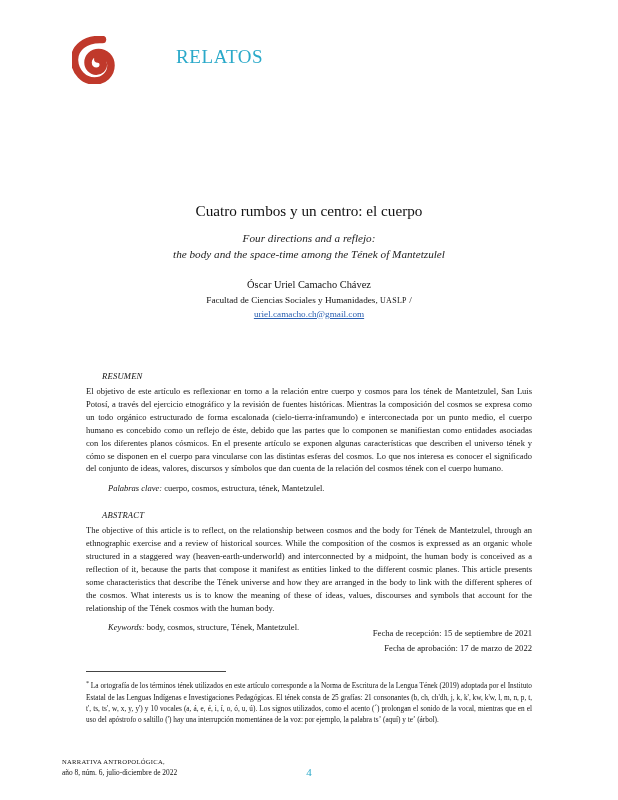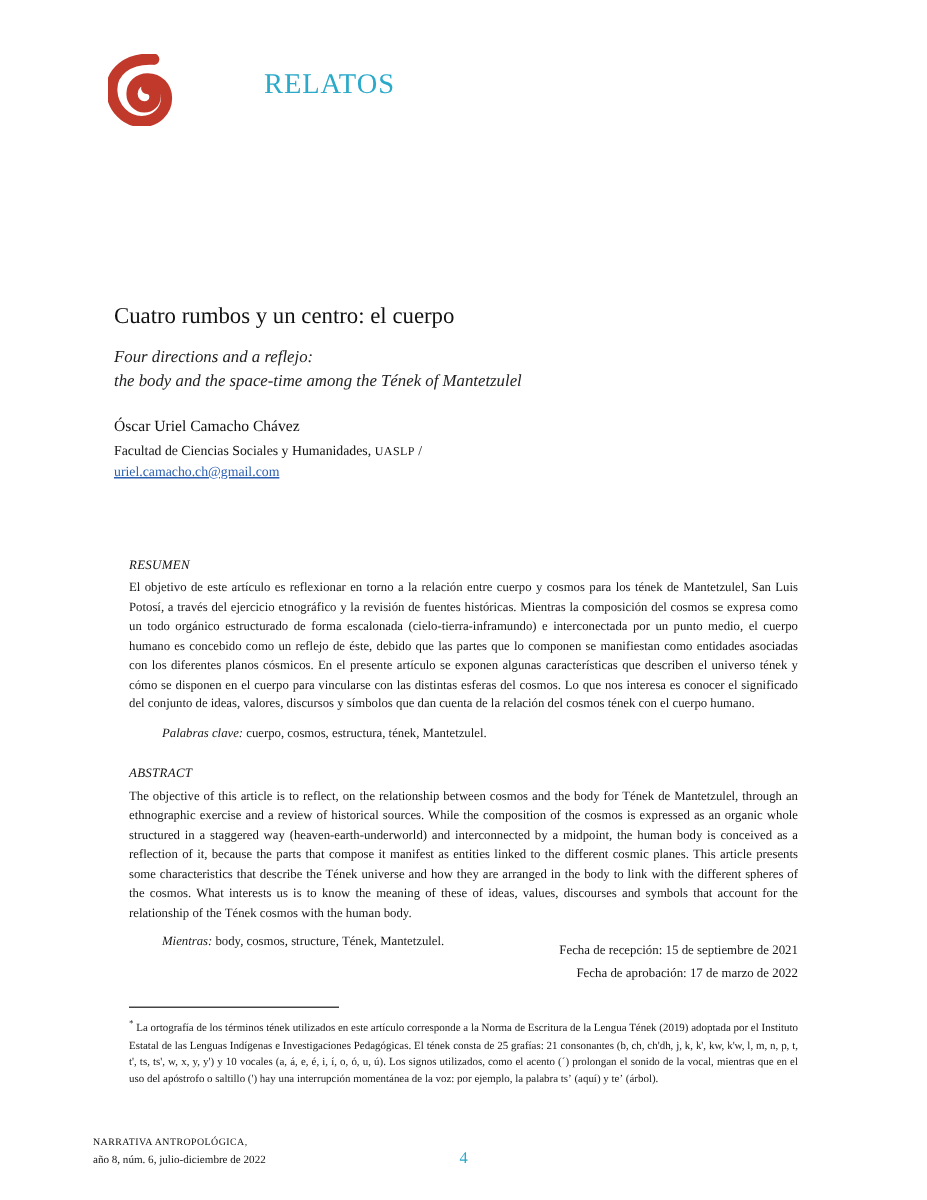--- a/index.html
+++ b/index.html
@@ -45,24 +45,24 @@
     top: 10px;
     font-family: "Liberation Serif", serif;
     font-size: 19px;
     letter-spacing: 0.6px;
     color: #2aa9c9;
   }
 
   
   .titleblock {
     position: absolute;
-    left: 76px;
+    left: 86px;
     top: 200px;
     width: 446px;
-    text-align: left;
+    text-align: center;
   }
   .title-main {
     font-family: "Liberation Serif", serif;
     font-size: 15.2px;
     line-height: 1.45;
     color: #111;
   }
   .title-sub {
     margin-top: 8px;
     font-family: "Liberation Serif", serif;
@@ -102,21 +102,21 @@
     left: 86px;
     top: 371px;
     width: 446px;
   }
   .abs-head {
     font-family: "Liberation Serif", serif;
     font-style: italic;
     font-size: 8.6px;
     font-weight: normal;
     letter-spacing: 0.2px;
-    margin: 0 0 4px 0;
+    margin: 0 0 4px 16px;
     color: #111;
   }
   .abs-body {
     font-family: "Liberation Serif", serif;
     font-size: 8.5px;
     line-height: 1.52;
     text-align: justify;
     color: #151515;
     margin: 0;
   }
@@ -231,21 +231,21 @@
     <div class="kw">
       <i>Palabras clave:</i>
       <span>cuerpo, cosmos, estructura, tének, Mantetzulel.</span>
     </div>
 
     <div class="block-gap"></div>
 
     <div class="abs-head">ABSTRACT</div>
     <p class="abs-body">The objective of this article is to reflect, on the relationship between cosmos and the body for Tének de Mantetzulel, through an ethnographic exercise and a review of historical sources. While the composition of the cosmos is expressed as an organic whole structured in a staggered way (heaven-earth-underworld) and interconnected by a midpoint, the human body is conceived as a reflection of it, because the parts that compose it manifest as entities linked to the different cosmic planes. This article presents some characteristics that describe the Tének universe and how they are arranged in the body to link with the different spheres of the cosmos. What interests us is to know the meaning of these of ideas, values, discourses and symbols that account for the relationship of the Tének cosmos with the human body.</p>
     <div class="kw">
-      <i>Mientras:</i>
+      <i>Keywords:</i>
       <span>body, cosmos, structure, Tének, Mantetzulel.</span>
     </div>
   </div>
 
   <div class="dates">
     <div>Fecha de recepción: 15 de septiembre de 2021</div>
     <div>Fecha de aprobación: 17 de marzo de 2022</div>
   </div>
 
   <div class="footnote-rule"></div>

